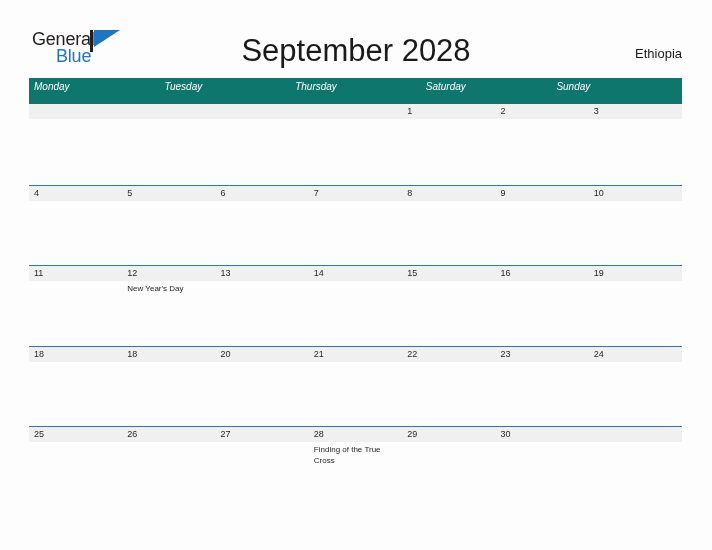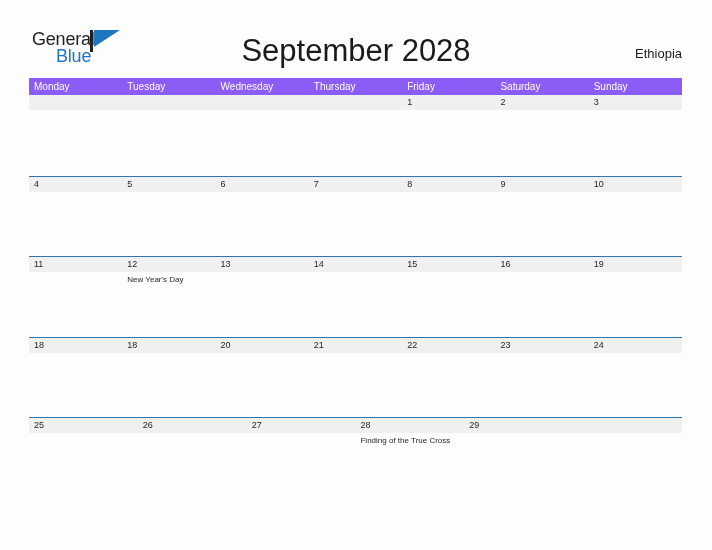--- a/index.html
+++ b/index.html
@@ -106,22 +106,23 @@
   
   .calendar {
     position: absolute;
     left: 29px;
     top: 78px;
     width: 653px;
   }
   .weekday-row {
     display: flex;
     width: 653px;
-    height: 17px;
-    background: #8b5cf6;
+    height: 26px;
+    background: #0f766e;
+    font-style: italic;
   }
   .weekday {
     flex: 1 1 0;
     font-size: 10px;
     color: #ffffff;
     line-height: 17px;
     padding-left: 5px;
     box-sizing: border-box;
     white-space: nowrap;
   }
@@ -197,23 +198,21 @@
 
     <h1 class="month-title">September 2028</h1>
 
     <div class="country">Ethiopia</div>
   </div>
 
   <div class="calendar">
     <div class="weekday-row">
       <div class="weekday">Monday</div>
       <div class="weekday">Tuesday</div>
-      <div class="weekday">Wednesday</div>
       <div class="weekday">Thursday</div>
-      <div class="weekday">Friday</div>
       <div class="weekday">Saturday</div>
       <div class="weekday">Sunday</div>
     </div>
 
     <div id="weeks-container">
         <div class="week first">
           <div class="week-band"></div>
           <div class="days">
             <div class="day">
               <span class="day-num"></span>
@@ -365,20 +364,24 @@
               <span class="day-num">28</span>
               <span class="day-events">
                 <span class="event">Finding of the True Cross</span>
               </span>
             </div>
             <div class="day">
               <span class="day-num">29</span>
               <span class="day-events"></span>
             </div>
             <div class="day">
+              <span class="day-num">30</span>
+              <span class="day-events"></span>
+            </div>
+            <div class="day">
               <span class="day-num"></span>
               <span class="day-events"></span>
             </div>
           </div>
         </div>
       </div>
   </div>
 
 </div>
 

